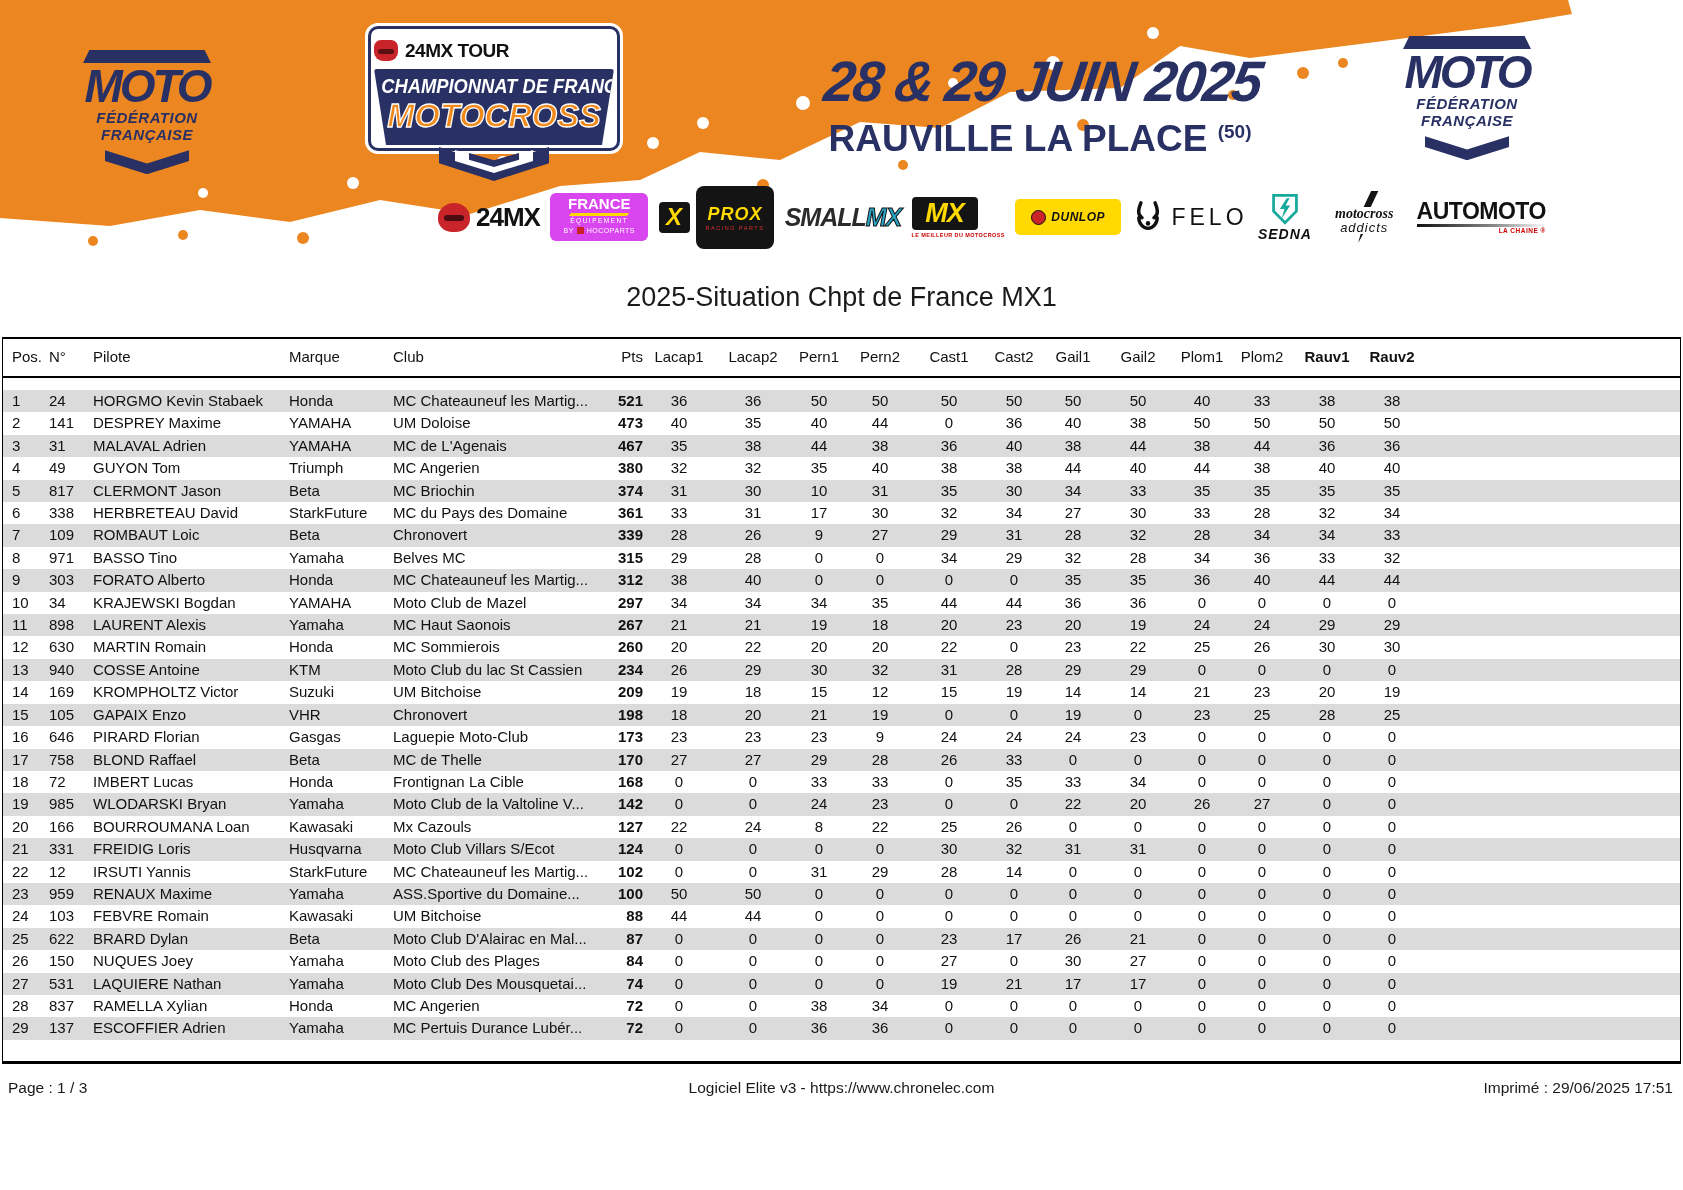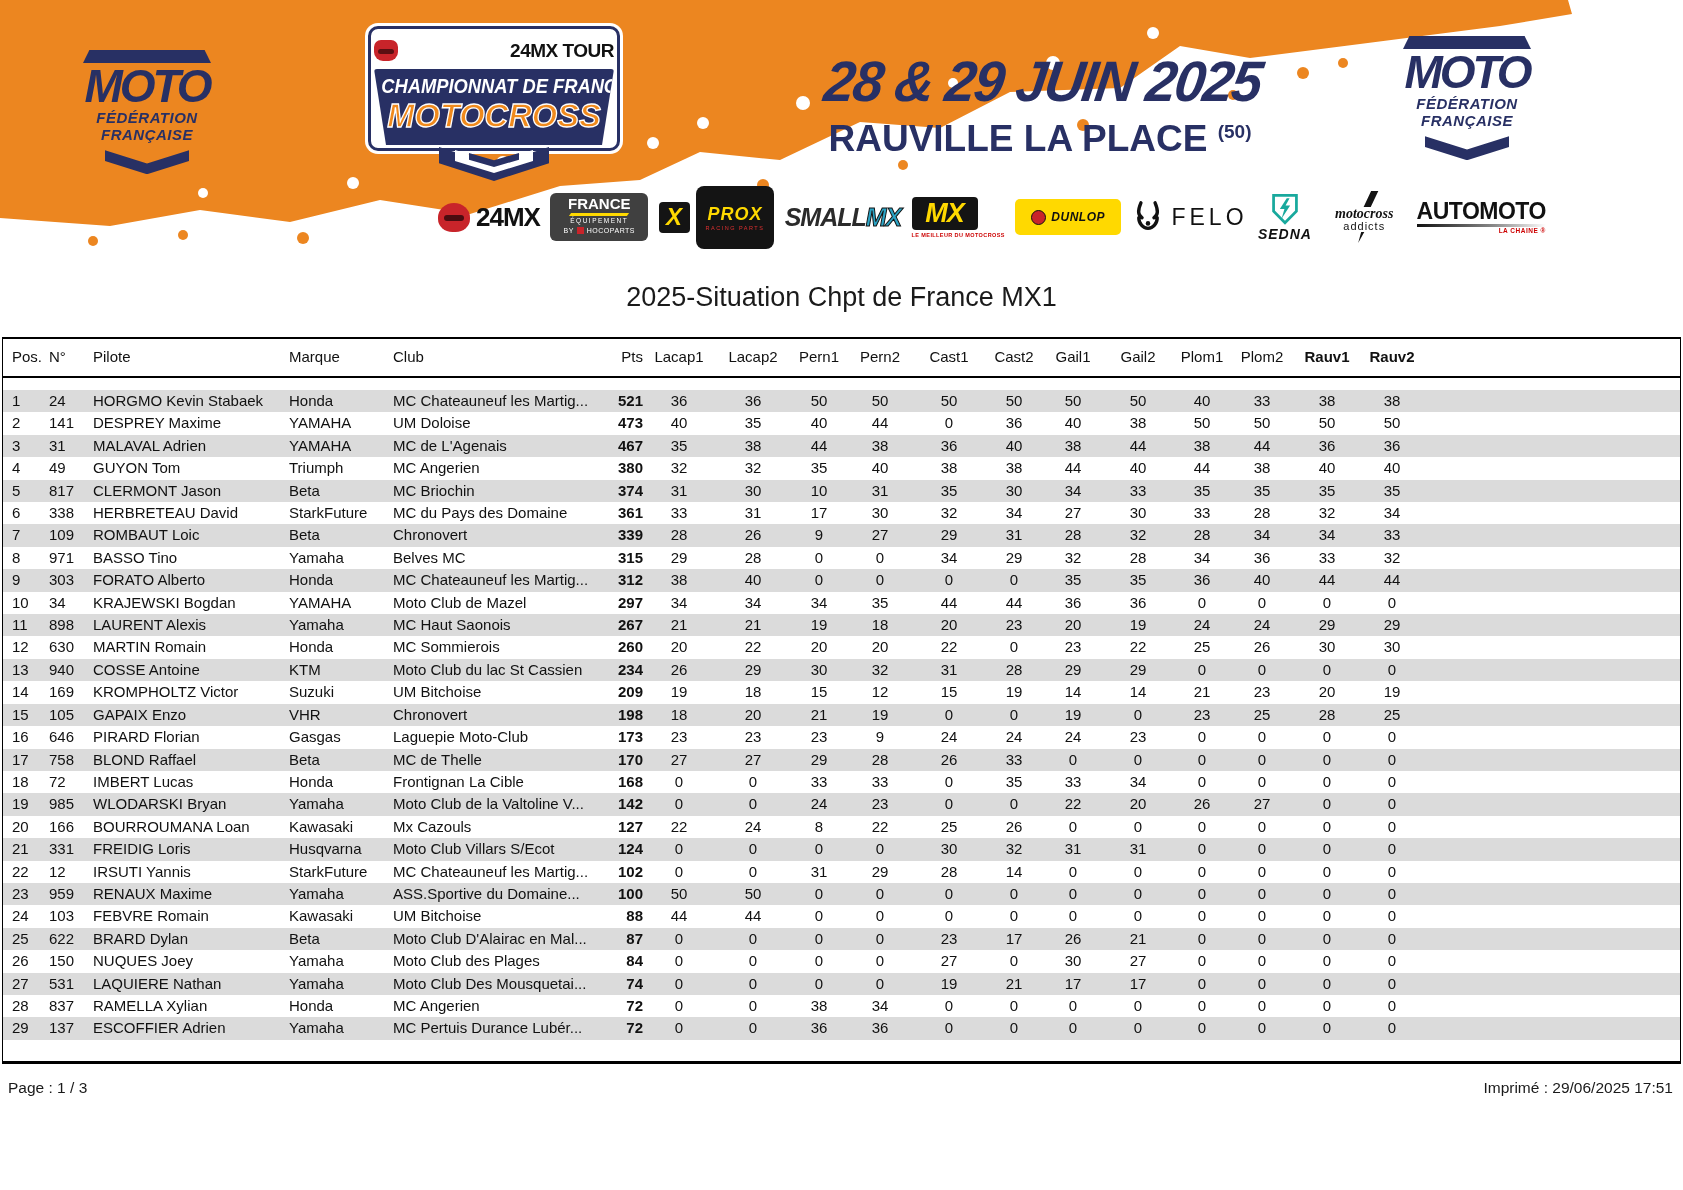--- a/index.html
+++ b/index.html
@@ -30,21 +30,21 @@
     clip-path:polygon(5% 0,95% 0,100% 100%,0 100%); }
   .ffm-moto { font-size:46px; font-weight:900; font-style:italic; letter-spacing:-3px; line-height:.95; }
   .ffm-sub { font-size:15px; font-weight:800; font-style:italic; line-height:1.15; letter-spacing:.5px; }
   .ffm-chev { width:84px; height:24px; margin:7px auto 0; background:#283064;
     clip-path:polygon(0 0,50% 55%,100% 0,100% 45%,50% 100%,0 45%); }
 
   
   .badge { position:absolute; left:368px; top:26px; width:252px; }
   .badge-inner { background:#fff; border:3px solid #283064; border-radius:10px; padding:3px;
     box-shadow:0 0 0 3px #fff; }
-  .badge-pill { height:37px; display:flex; align-items:center; justify-content:space-between; gap:7px;
+  .badge-pill { height:37px; display:flex; align-items:center; justify-content:flex-start; gap:7px;
     font-weight:900; font-size:19px; color:#111; letter-spacing:-.5px; }
   .helmet { width:24px; height:21px; background:#c8242a; border-radius:7px 7px 9px 9px; position:relative; }
   .helmet::after { content:""; position:absolute; left:4px; right:4px; top:9px; height:5px;
     background:#5a0f12; border-radius:3px; }
   .badge-navy { background:#283064; border-radius:3px; padding:6px 0 10px;
     clip-path:polygon(0 0,100% 0,95% 100%,5% 100%); }
   .badge-line1 { color:#fff; font-weight:900; font-style:italic; font-size:19.5px; text-align:center;
     transform:scaleX(.94); white-space:nowrap; }
   .badge-line2 { color:#F08A1D; font-weight:900; font-style:italic; font-size:34px; text-align:center;
     -webkit-text-stroke:1.3px #fff; transform:scaleX(.96); margin-top:-2px; }
@@ -63,21 +63,21 @@
   .event-loc sup { font-size:19px; font-weight:600; }
 
   
   .sponsors { position:absolute; left:438px; top:190px; width:1108px; height:54px;
     display:flex; justify-content:space-between; align-items:center; }
   .sp { display:flex; align-items:center; gap:6px; }
   .helmet-lg { width:32px; height:29px; background:#c8242a; border-radius:50% 50% 45% 45%; position:relative; }
   .helmet-lg::after { content:""; position:absolute; left:6px; right:6px; top:12px; height:6px;
     background:#4a0c10; border-radius:3px; }
   .sp-24mx-name { font-weight:900; font-size:26px; letter-spacing:-1px; }
-  .sp-fe { width:98px; height:48px; background:#404040; border-radius:6px; color:#fff;
+  .sp-fe { width:98px; height:48px; background:#d946ef; border-radius:6px; color:#fff;
     text-align:center; padding-top:3px; }
   .fe-l1 { font-weight:900; font-size:15px; line-height:1.05; }
   .fe-yellow { width:58px; height:3px; background:#ffd900; transform:skewX(-35deg); margin:1px auto; }
   .fe-l2 { font-size:6.5px; letter-spacing:1.5px; }
   .fe-sub { margin-top:3px; font-size:7px; letter-spacing:.5px; display:flex; align-items:center;
     justify-content:center; gap:3px; }
   .fe-sq { display:inline-block; width:7px; height:7px; background:#c8242a; }
   .prox-x { width:31px; height:31px; background:#141414; color:#ffd900; font-weight:900; font-style:italic;
     font-size:24px; display:flex; align-items:center; justify-content:center; border-radius:4px; }
   .prox-box { background:#141414; border-radius:8px; padding:18px 10px; text-align:center; }
@@ -97,21 +97,21 @@
   .dunlop-name { font-weight:900; font-style:italic; font-size:12px; letter-spacing:.5px; }
   .felo-name { font-size:23px; letter-spacing:4px; font-weight:500; }
   .sp-sedna { flex-direction:column; gap:1px; text-align:center; }
   .sedna-name { font-weight:900; font-style:italic; font-size:14px; letter-spacing:1px; }
   .sp-add { position:relative; width:84px; height:52px; }
   .add-bolt { position:absolute; left:28px; top:0; width:36px; height:52px; background:#141414;
     clip-path:polygon(58% 0,28% 44%,44% 44%,22% 100%,72% 38%,52% 38%,78% 0); }
   .add-text { position:absolute; left:0; top:16px; width:84px; text-align:center; }
   .add-l1 { font-family:"Liberation Serif", serif; font-style:italic; font-weight:700; font-size:14px;
     background:#fff; line-height:1; }
-  .add-l2 { font-size:11px; letter-spacing:1px; background:#fff; line-height:1; }
+  .add-l2 { font-size:13px; letter-spacing:1px; background:#fff; line-height:1;font-style:italic; }
   .sp-auto { display:block; text-align:left; }
   .auto-name { font-weight:900; font-size:23px; letter-spacing:-.5px; line-height:1; }
   .auto-bar { height:3px; margin-top:1px; background:linear-gradient(90deg,#111,#8a8a8a 60%,transparent); }
   .auto-sub { text-align:right; color:#c00; font-size:6.5px; font-weight:700; letter-spacing:.5px; }
 
   
   .doc-title { padding-top:30px; text-align:center; font-size:27px; font-weight:400; color:#1a1a1a; }
 
   
   .table-wrap { margin:24px 2px 0; border-top:2px solid #000; border-bottom:3px solid #000;
@@ -904,14 +904,15 @@
     <tbody class="spacer-bottom">
         <tr>
           <td colspan="19"></td>
         </tr>
       </tbody>
   </table>
 </div>
 
 <div class="footer">
   <span>Page : 1 / 3</span>
+  <span class="f-center">Logiciel Elite v3 - https://www.chronelec.com</span>
   <span>Imprimé : 29/06/2025 17:51</span>
 </div>
 
 </body></html>

